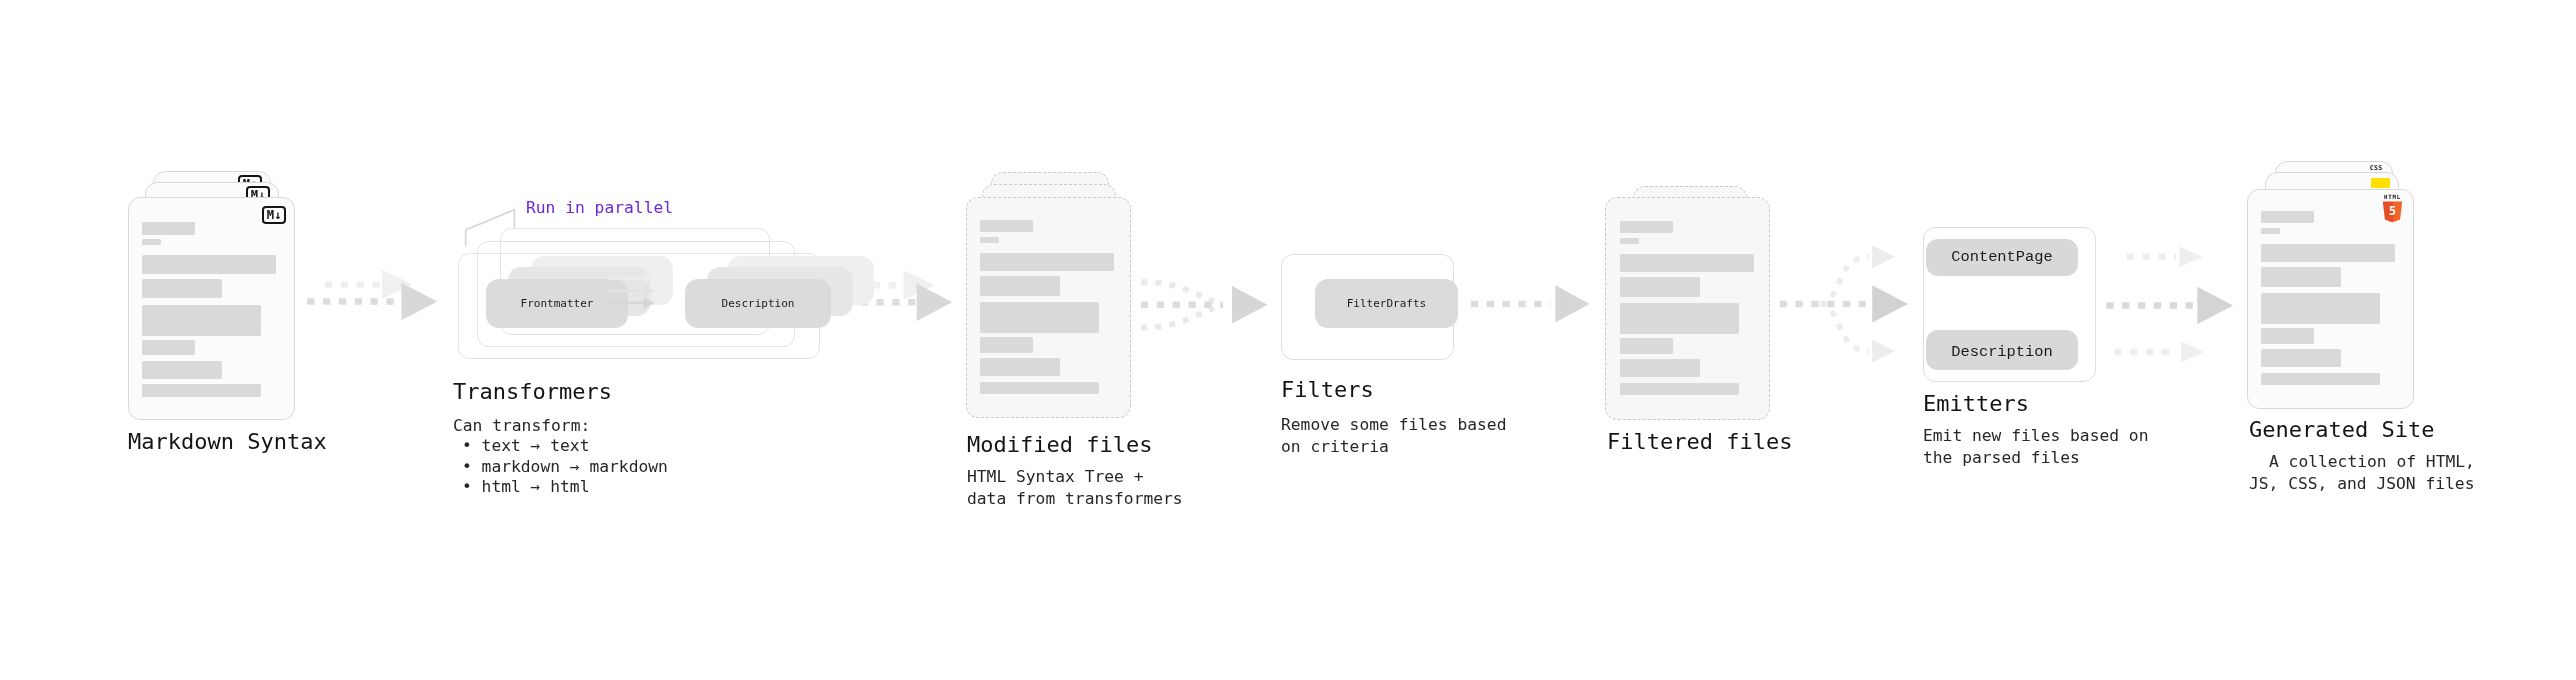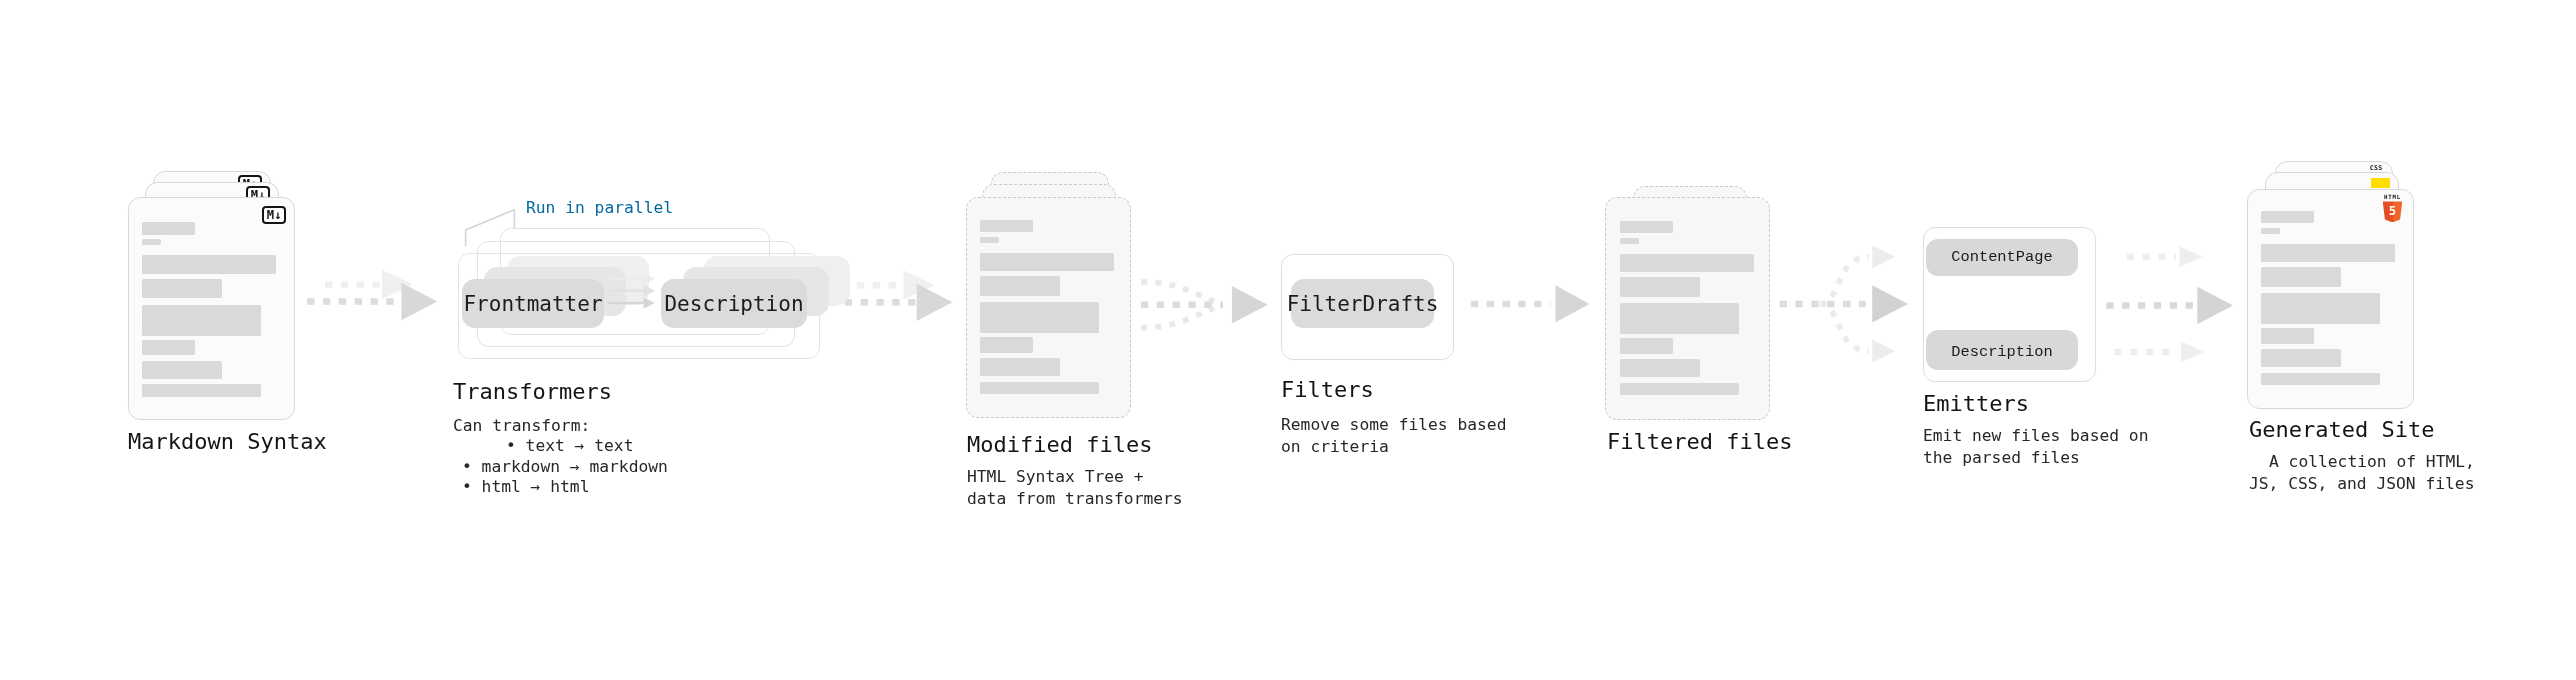--- a/index.html
+++ b/index.html
@@ -30,34 +30,34 @@
                 background:linear-gradient(90deg,#e44d26 50%,#f16529 50%);
                 clip-path:polygon(0 0,100% 0,89% 86%,50% 100%,11% 86%);
                 color:#fff;font-weight:bold;font-size:12.2px;line-height:20.3px;text-align:center;}
   .css-badge{position:absolute;text-align:center;}
   .css-word{font-weight:bold;font-size:6.5px;line-height:6.5px;color:#111;letter-spacing:0.4px;}
   .css-bar{width:15.4px;height:2.4px;background:#2b62e9;margin-top:0.8px;}
   .js-badge{position:absolute;width:18.7px;height:9.8px;background:#ffdf00;}
 
   
   .pill{position:absolute;border-radius:13px;display:flex;align-items:center;justify-content:center;
-        font-size:21px;color:#1c1c1c;box-sizing:border-box;}
+        font-size:11px;color:#1c1c1c;box-sizing:border-box;margin-left:24px;}
   .pill-main{background:#dbdbdb;}
   .pill-ghost1{background:#e6e6e6;}
   .pill-ghost2{background:#efefef;}
   .frame{position:absolute;border:1.6px solid #e3e3e3;border-radius:11.4px;background:transparent;box-sizing:border-box;}
   .panel{position:absolute;background:#ffffff;border:1.6px solid #dedede;border-radius:12.2px;box-sizing:border-box;}
   .epill{position:absolute;left:2px;width:152px;height:37px;background:#d8d8d8;border-radius:12px;
          display:flex;align-items:center;justify-content:center;font-size:15.4px;color:#1c1c1c;font-family:Liberation Mono, monospace;}
 
   
   .h1{position:absolute;font-size:22px;line-height:26px;color:#141414;white-space:pre;}
   .sub{position:absolute;font-size:16.3px;line-height:22px;color:#272727;white-space:pre;}
   .sub25{line-height:20.3px;}
-  .annot{position:absolute;font-size:16.3px;color:#0369a1;white-space:pre;}
+  .annot{position:absolute;font-size:16.3px;color:#6d28d9;white-space:pre;}
 
   svg{position:absolute;left:0;top:0;}
   .overlay{z-index:0;}
   .z1{z-index:1;} .z2{z-index:2;} .z3{z-index:3;} .z4{z-index:4;}
 </style>
 </head>
 <body>
 
 <div class="canvas">
 
@@ -152,21 +152,21 @@
     <line x1="4" y1="13" x2="46" y2="13" stroke="#ececec" stroke-width="3"></line>
     <polygon points="46,6 60,13 46,20" fill="#ececec"></polygon>
     <line x1="4" y1="28" x2="46" y2="28" stroke="#e2e2e2" stroke-width="3"></line>
     <polygon points="46,21 60,28 46,35" fill="#e2e2e2"></polygon>
     <line x1="2" y1="43" x2="46" y2="43" stroke="#d6d6d6" stroke-width="3"></line>
     <polygon points="46,36 60,43 46,50" fill="#d6d6d6"></polygon>
   </svg>
 
   <div class="h1" style="left:453px;top:379px;">Transformers</div>
   <div class="sub sub25" style="left:453px;top:416px;">Can transform:</div>
-  <div class="sub sub25" style="left:462px;top:436px;margin-left:44px;">• text → text</div>
+  <div class="sub sub25" style="left:462px;top:436px;">• text → text</div>
   <div class="sub sub25" style="left:462px;top:457px;">• markdown → markdown</div>
   <div class="sub sub25" style="left:462px;top:477px;">• html → html</div>
 
   <div class="card dashed-card z1" style="left:991px;top:172px;width:118px;height:154px;"></div>
   <div class="card dashed-card z2" style="left:982px;top:184px;width:134px;height:154px;"></div>
   <div class="card dashed-card z3" style="left:966px;top:197px;width:165px;height:221px;">
     <div class="bars">
       <div class="bar b1"></div>
       <div class="bar b2"></div>
       <div class="bar b3"></div>

